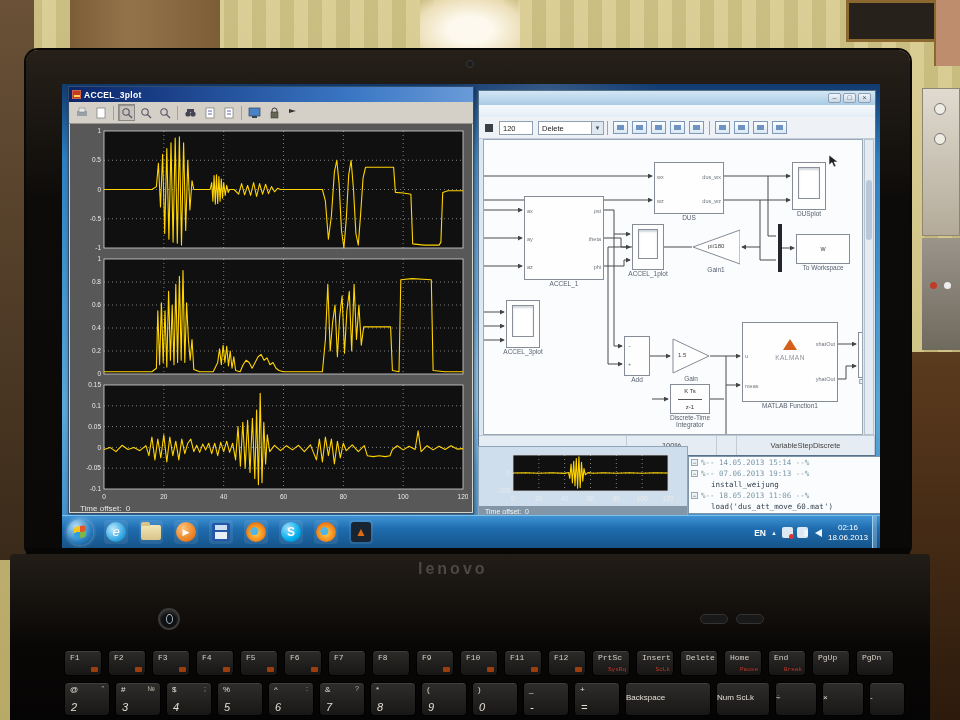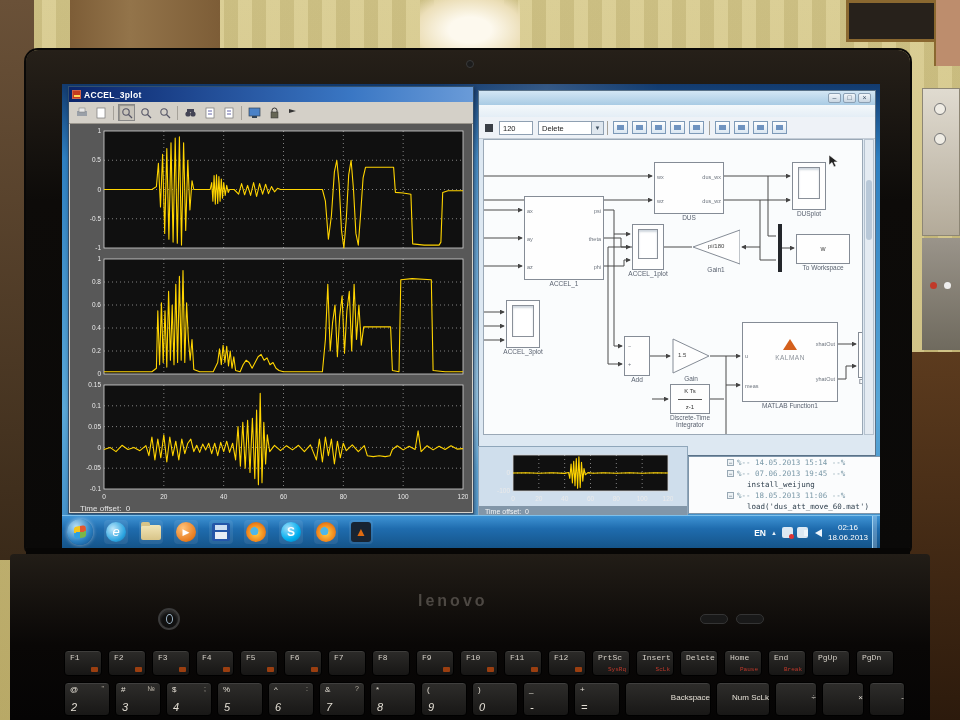--- a/index.html
+++ b/index.html
@@ -29,40 +29,40 @@
     background:linear-gradient(#262019,#0d0b09 30%,#0a0908);box-shadow:0 0 0 2px #090807;}
   .webcam{left:466px;top:62px;width:8px;height:8px;border-radius:50%;background:#1c1c1c;border:1px solid #3a3a3a;}
   #screen{left:62px;top:84px;width:818px;height:464px;overflow:hidden;
     background:linear-gradient(#123a6e,#2e7fc0 16%,#5aa8d8 70%,#3f8cc6);}
   .glare{left:0;top:0;width:818px;height:464px;z-index:60;pointer-events:none;
     background:radial-gradient(circle at 56% 66%,rgba(255,255,255,.50),rgba(255,255,255,0) 16%),
       radial-gradient(circle at 47% 40%,rgba(255,255,255,.18),rgba(255,255,255,0) 30%),
       linear-gradient(104deg,rgba(255,255,255,0) 40%,rgba(255,255,255,.14) 52%,rgba(255,255,255,0) 64%);}
   #hinge{left:26px;top:548px;width:884px;height:8px;background:#070605;}
   #deck{left:10px;top:554px;width:920px;height:166px;background:linear-gradient(#221d17,#090706 55%,#050404);border-radius:4px 4px 0 0;}
-  .lenovo{left:408px;top:6px;font-size:16px;font-weight:bold;letter-spacing:3px;color:#4d4843;margin-top:32px;}
+  .lenovo{left:408px;top:6px;font-size:16px;font-weight:bold;letter-spacing:3px;color:#4d4843;}
   .power-btn{left:148px;top:54px;width:22px;height:22px;border-radius:50%;background:#101010;
     border:2px solid #3b3b3b;box-shadow:inset 0 2px 3px rgba(255,255,255,.15);}
   .power-glyph{left:6px;top:4px;width:7px;height:10px;border:1.5px solid #9fb7c9;border-radius:50%;}
   .side-btn{width:28px;height:10px;border-radius:5px;background:#191919;border:1px solid #343434;}
 
   
   #keys{left:10px;top:648px;width:920px;height:72px;}
   .key{position:absolute;height:26px;border-radius:4px;border:1px solid #000;
     background:linear-gradient(#2c2b29,#171615);color:#d6d1c8;font-size:8px;
     box-shadow:inset 0 1px 0 rgba(255,255,255,.09);padding:2px 0 0 5px;font-family:Liberation Mono, monospace;}
   .key .sub{position:absolute;right:3px;bottom:2px;font-size:6px;color:#c0392b;}
   .key .hot{position:absolute;right:3px;bottom:3px;width:7px;height:5px;background:#a8430f;border-radius:1px;opacity:.9;}
   .key2{position:absolute;height:34px;border-radius:4px;border:1px solid #000;
     background:linear-gradient(#2e2d2b,#181716);color:#e3ded4;
     box-shadow:inset 0 1px 0 rgba(255,255,255,.09);}
   .key2 .shift{position:absolute;left:5px;top:2px;font-size:8px;}
   .key2 .alt{position:absolute;right:5px;top:2px;font-size:7px;color:#bab4a8;}
   .key2 .main{position:absolute;left:6px;bottom:2px;font-size:11px;font-style:italic;}
-  .key2 .ctr{position:absolute;left:0;right:0;top:10px;text-align:right;font-size:8px;}
+  .key2 .ctr{position:absolute;left:0;right:0;top:10px;text-align:left;font-size:8px;}
 
   
   .win{position:absolute;background:#d6d2ca;border:1px solid #32506e;box-shadow:1px 2px 4px rgba(0,0,20,.45);}
 
   
   #scopewin{left:6px;top:2px;width:406px;height:428px;}
   .sc-title{height:15px;background:linear-gradient(90deg,#0a246a,#3a77c4 70%,#6a9bd8);display:flex;align-items:center;padding:0 3px;}
   .sc-ico{width:9px;height:9px;background:#c53b1e;border:1px solid #fff3;margin-right:3px;position:relative;}
   .sc-ico::after{content:"";position:absolute;left:1px;top:4px;width:6px;height:2px;background:#ffd65a;}
   .sc-title .t{color:#fff;font-size:8.5px;font-weight:bold;letter-spacing:.3px;}
@@ -109,21 +109,21 @@
   .gaintxt{position:absolute;font-size:6px;color:#444;}
   .mlogo{position:absolute;left:50%;top:16px;transform:translateX(-50%);width:0;height:0;
     border-left:7px solid transparent;border-right:7px solid transparent;border-bottom:11px solid #d4601c;}
   .kname{position:absolute;left:0;right:0;top:31px;text-align:center;font-size:6.5px;color:#8b9199;letter-spacing:.5px;}
   .int-num{position:absolute;left:0;right:0;top:3px;text-align:center;font-size:6px;color:#333;}
   .int-den{position:absolute;left:0;right:0;bottom:3px;text-align:center;font-size:6px;color:#333;}
   .int-line{position:absolute;left:7px;right:7px;top:50%;height:1px;background:#555;}
   .cursor-arrow{position:absolute;left:344px;top:14px;z-index:5;}
 
   
-  #cmdhist{left:626px;top:372px;width:208px;height:58px;background:#fbfcfd;border:1px solid #7e95aa;z-index:20;overflow:hidden;padding-left:36px;}
+  #cmdhist{left:626px;top:372px;width:208px;height:58px;background:#fbfcfd;border:1px solid #7e95aa;z-index:20;overflow:hidden;}
   .ch-line{position:relative;font-family:"DejaVu Sans Mono",monospace;font-size:7.5px;line-height:11px;white-space:nowrap;}
   .ch-line.stamp{color:#7b99a8;padding-left:12px;}
   .ch-line.command{color:#30404e;padding-left:22px;}
   .ch-box{position:absolute;left:2px;top:2px;width:7px;height:7px;border:1px solid #98a8b4;background:#eef3f6;
     font-size:6px;line-height:5px;text-align:center;color:#567;}
   .ch-scroll{position:absolute;right:0;top:0;width:9px;height:100%;background:#e7edf2;border-left:1px solid #b7c4cf;}
 
   
   #miniscope{left:416px;top:362px;width:210px;height:74px;background:#cfdeec;border:1px solid #8fa6ba;z-index:25;}
   .mini-strip{position:absolute;left:0;right:0;bottom:0;height:13px;background:#8296a8;color:#f2f4f6;font-size:7px;padding:2px 0 0 6px;}
@@ -492,30 +492,36 @@
 
         <svg class="cursor-arrow" width="12" height="14">
           <path d="M1,1 L1,11 L4,8.5 L6,13 L8,12 L6,8 L10,8 Z" fill="#222" stroke="#fff" stroke-width=".6"></path>
         </svg>
       </div>
 
       <div class="vscroll">
           <div class="vthumb"></div>
         </div>
 
+      <div class="sim-status">
+        <span class="st-cell" style="width:148px;"></span>
+        <span class="st-cell" style="width:90px;">100%</span>
+        <span class="st-cell" style="width:20px;"></span>
+        <span class="st-cell" style="flex:1;">VariableStepDiscrete</span>
+      </div>
     </div>
 
     <div class="abs" id="cmdhist">
       <div class="ch-line stamp">
         <span class="ch-box">−</span>
         <span>%-- 14.05.2013 15:14 --%</span>
       </div>
       <div class="ch-line stamp">
         <span class="ch-box">−</span>
-        <span>%-- 07.06.2013 19:45 --%</span>
+        <span>%-- 07.06.2013 19:13 --%</span>
       </div>
       <div class="ch-line command">
         <span>install_weijung</span>
       </div>
       <div class="ch-line stamp">
         <span class="ch-box">−</span>
         <span>%-- 18.05.2013 11:06 --%</span>
       </div>
       <div class="ch-line command">
         <span>load('dus_att_move_60.mat')</span>

